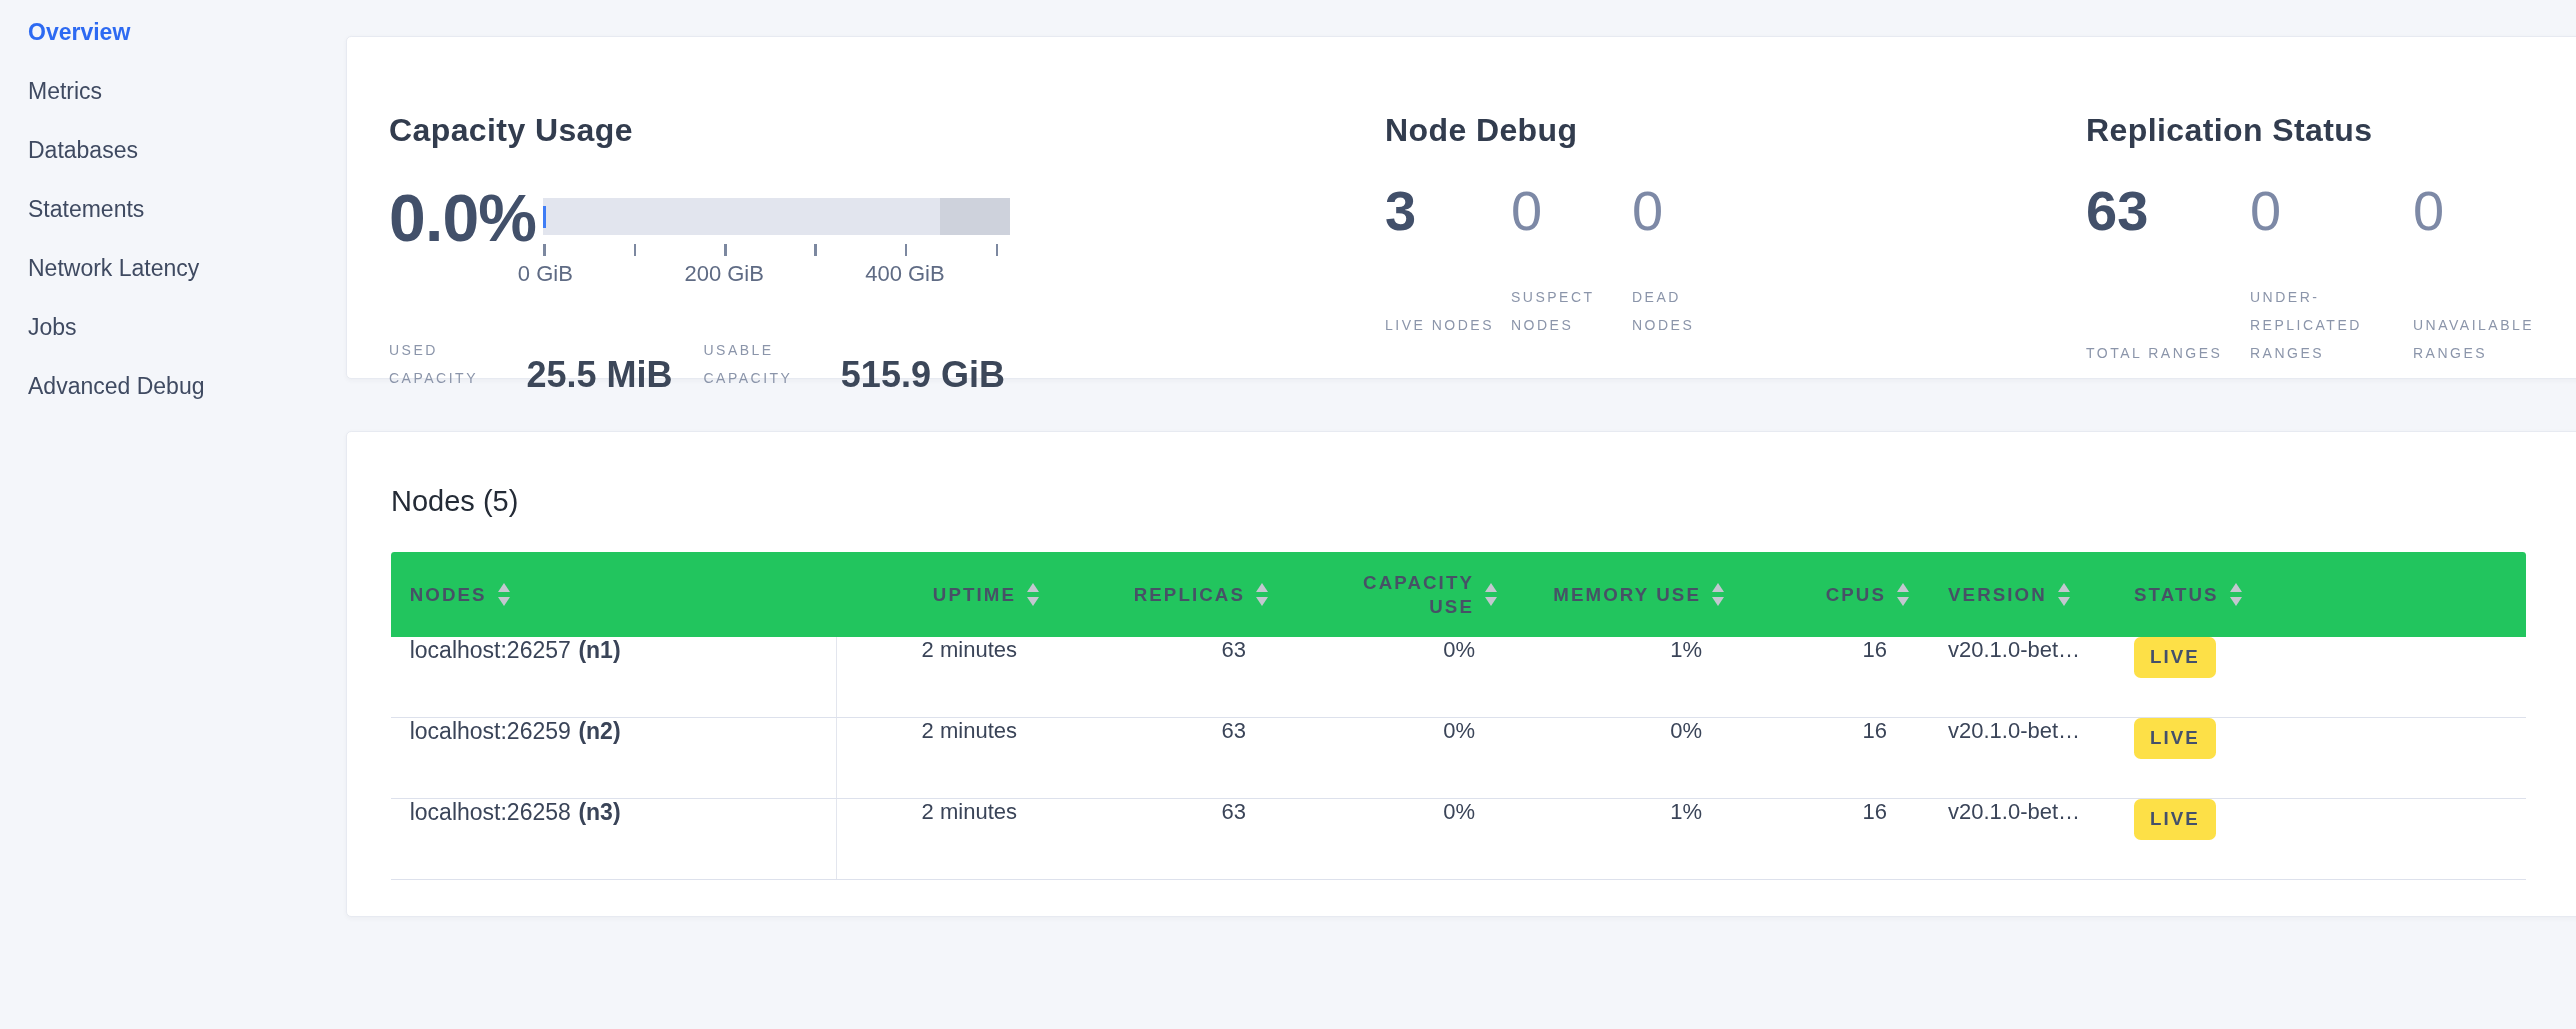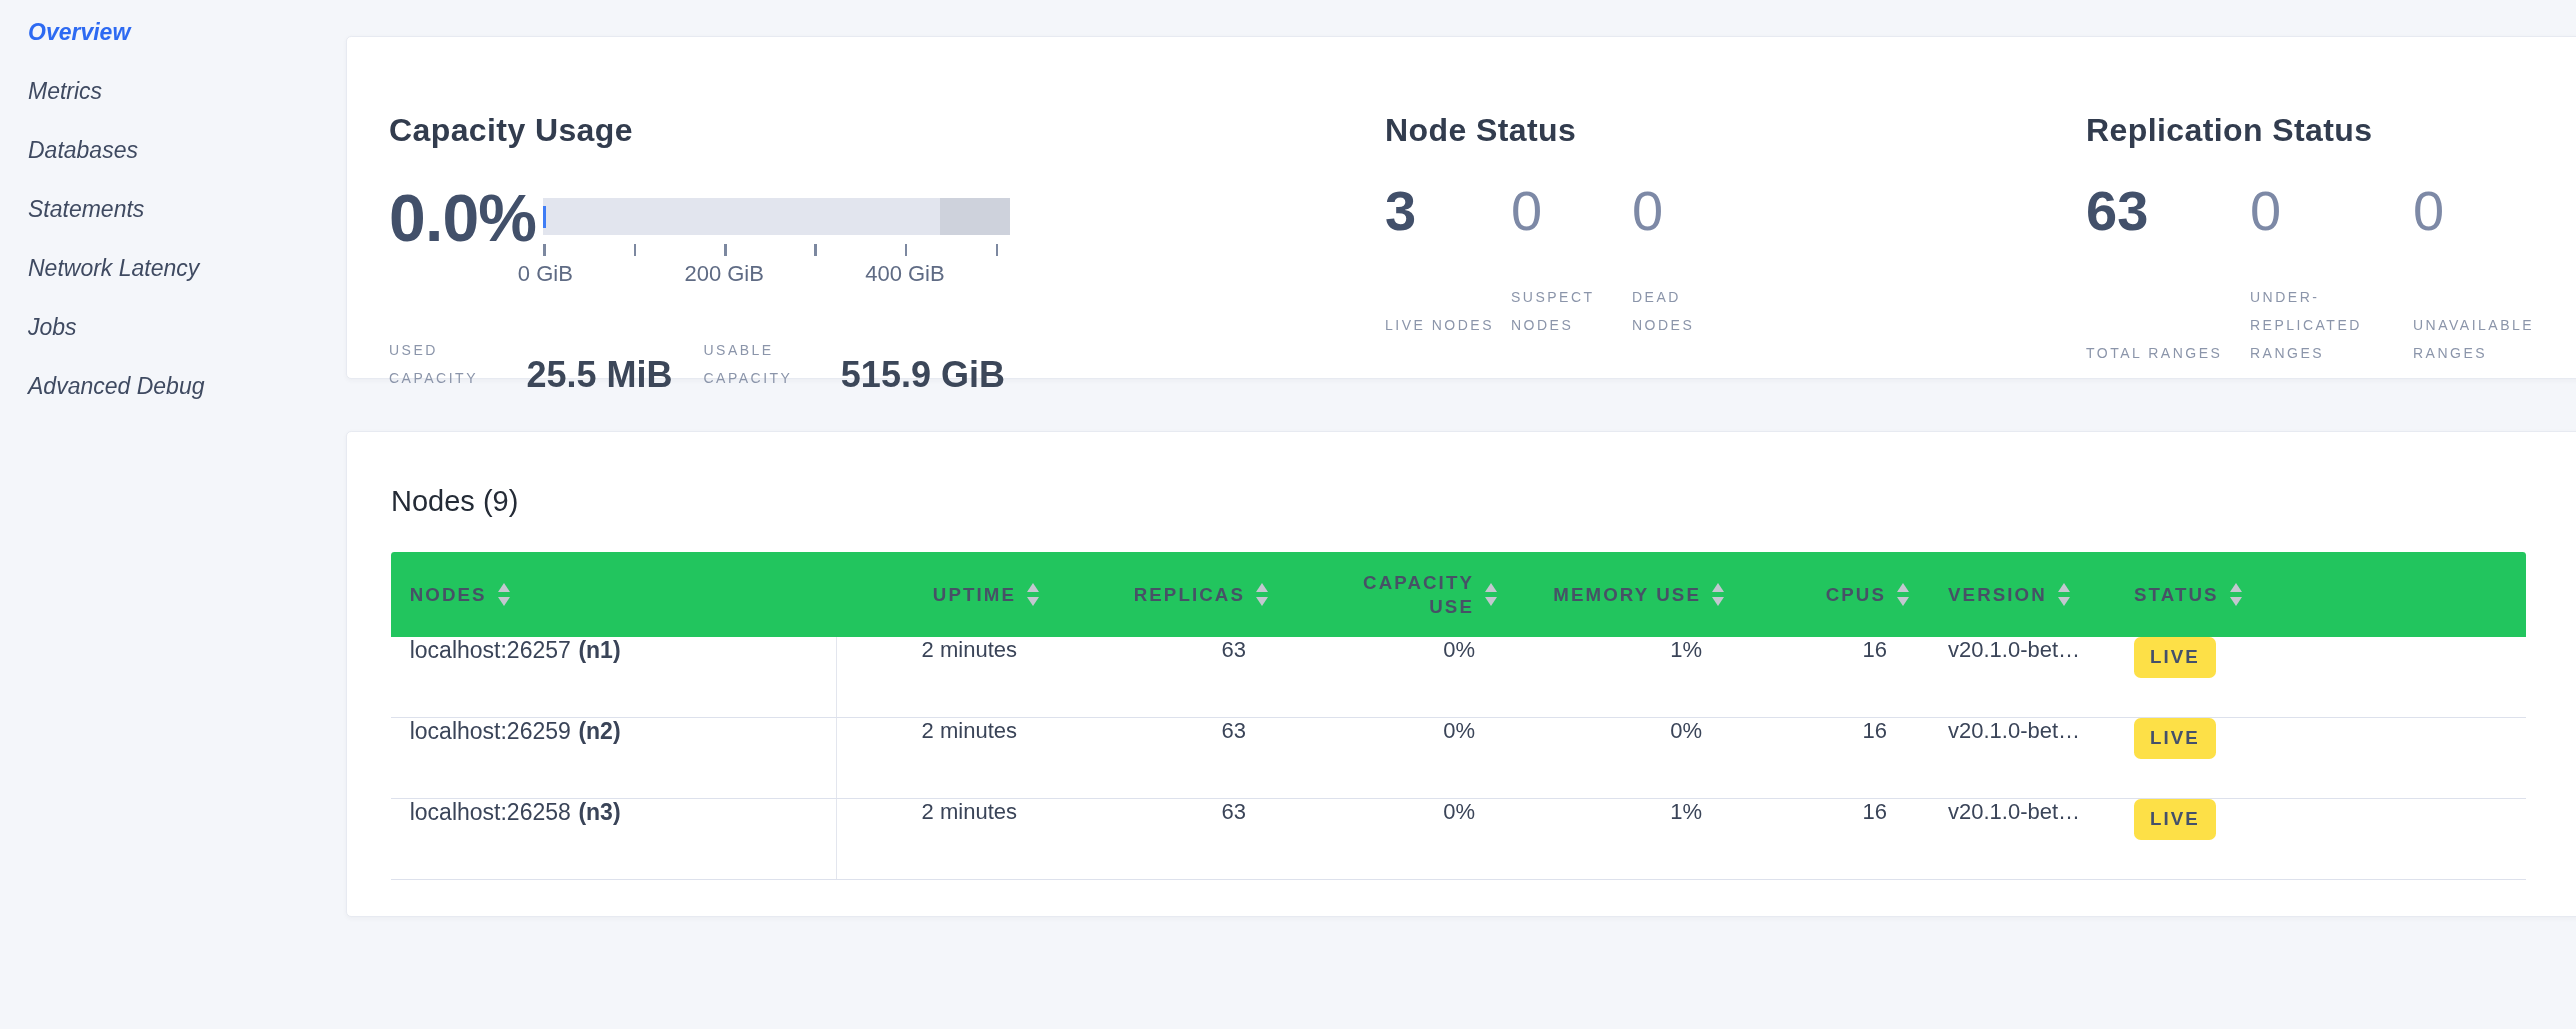--- a/index.html
+++ b/index.html
@@ -6,21 +6,21 @@
   html,body { width:2576px; height:1030px; }
   body {
     font-family:"Liberation Sans", sans-serif;
     background:#f4f6fa;
     color:#3c4759;
     overflow:hidden;
   }
   .layout { display:flex; width:2576px; height:1030px; }
 
   
-  .sidebar { width:346px; flex:0 0 346px; padding:21px 0 0 28px;font-style:italic; }
+  .sidebar { width:346px; flex:0 0 346px; padding:21px 0 0 28px; }
   .nav-item {
     font-size:23px; line-height:23px; color:#3f4a61;
     margin-bottom:36px; cursor:pointer; white-space:nowrap;
   }
   .nav-item.active { color:#2d6af2; font-weight:bold; }
 
   
   .main { flex:1; padding-right:21px; }
   .card {
     background:#ffffff; border:0.8px solid #e7eaf1; border-radius:5.1px;
@@ -170,21 +170,21 @@
             <div class="cap-stat-value">25.5 MiB</div>
           </div>
           <div class="cap-stat">
             <div class="stat-label">USABLE CAPACITY</div>
             <div class="cap-stat-value">515.9 GiB</div>
           </div>
         </div>
       </div>
 
       <div class="sect sect-nodes">
-        <div class="sect-title">Node Status</div>
+        <div class="sect-title">Node Debug</div>
         <div class="stat-cols">
           <div class="stat-col stat-num">3</div>
           <div class="stat-col2 stat-num muted">0</div>
           <div class="stat-num muted">0</div>
         </div>
         <div class="labels-row">
           <div class="stat-col">
               <div class="stat-label">LIVE NODES</div>
             </div>
           <div class="stat-col2">
@@ -213,21 +213,21 @@
           <div>
               <div class="stat-label">UNAVAILABLE RANGES</div>
             </div>
         </div>
       </div>
     </section>
 
     <section class="card nodelist">
 
       <div class="nl-body">
-        <div class="nl-heading">Nodes (9)</div>
+        <div class="nl-heading">Nodes (5)</div>
 
         <div class="tbl">
 
           <div class="trow thead">
             <div class="th first">
               <span class="lbl">NODES</span>
               <span class="sort">
                   <span class="up"></span>
                   <span class="down"></span>
                 </span>

